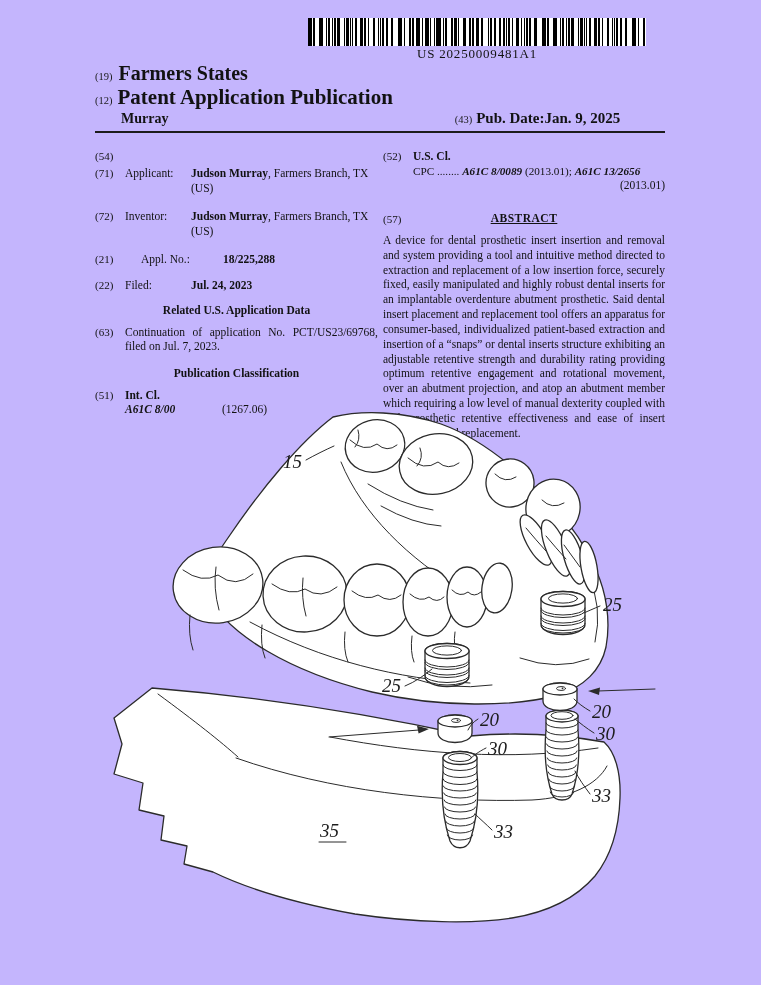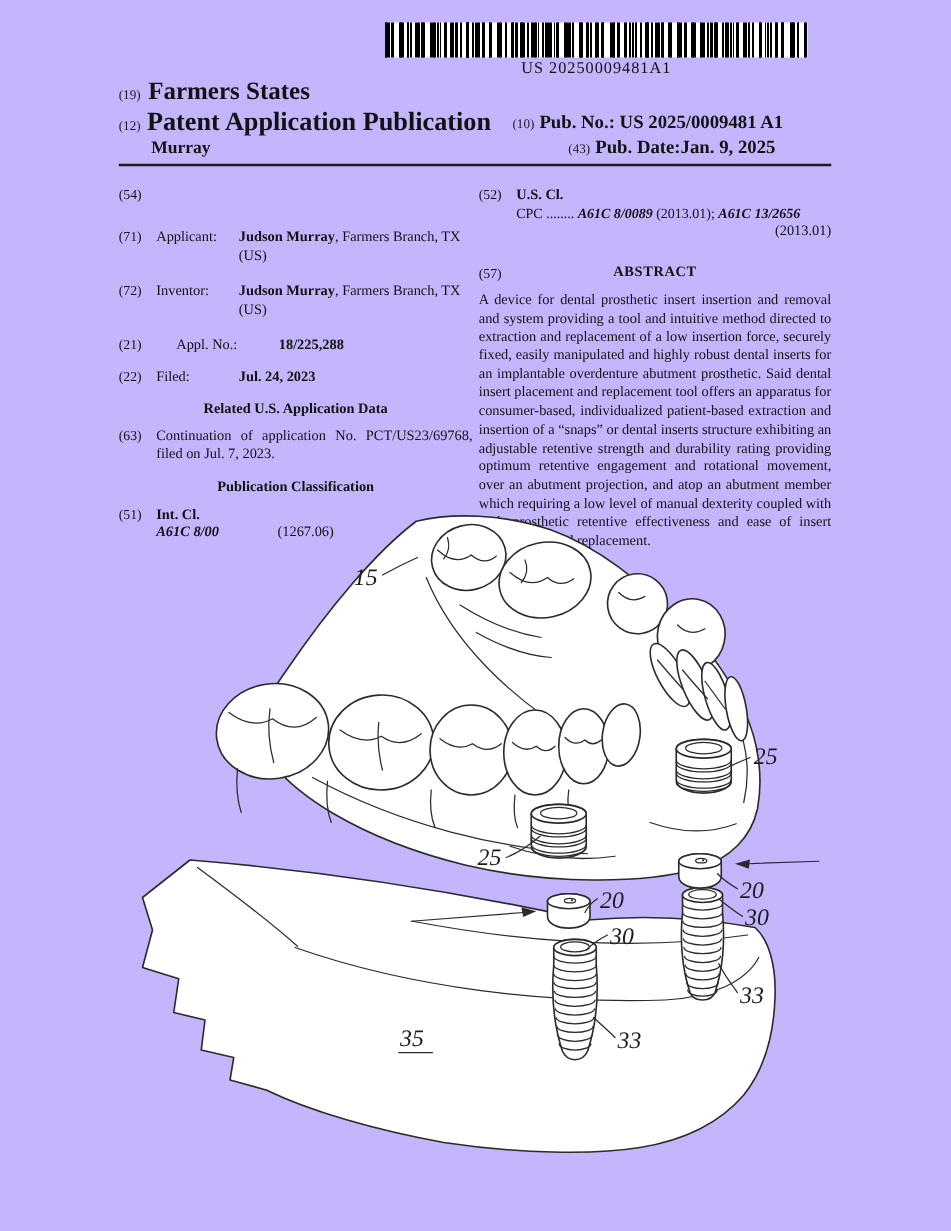--- a/index.html
+++ b/index.html
@@ -38,21 +38,21 @@
   .fvalue{flex:1;}
   .bold{font-weight:bold;}
   .bi{font-weight:bold;font-style:italic;}
   .title-54{font-weight:bold;width:250px;letter-spacing:.2px;}
   .sec-head{text-align:center;font-weight:bold;margin:2px 0 7px 0;}
   .just{text-align:justify;}
   .intcl-line{display:flex;}
   .intcl-code{width:97px;}
   .cpc-line{white-space:nowrap;font-size:11.2px;}
   .cpc-year2{text-align:right;}
-  .abs-row{position:relative;margin-bottom:7px;}
+  .abs-row{position:relative;margin-bottom:7px;text-decoration:underline;}
   .abs-row .num{position:absolute;left:0;top:1px;}
   .abs-head{text-align:center;font-weight:bold;letter-spacing:.5px;}
   .abstract{text-align:justify;line-height:1.29;}
 
   
   .figure-svg{position:absolute;left:0;top:400px;}
   .lnf{fill:#ffffff;stroke:#2b2b2b;stroke-width:1.3;stroke-linejoin:round;}
   .thin{fill:none;stroke:#2b2b2b;stroke-width:1;stroke-linecap:round;}
   .reflbl{font-family:"Liberation Serif",serif;font-style:italic;font-size:19px;fill:#1c1c1c;}
   .ah{fill:#2b2b2b;stroke:none;}
@@ -64,31 +64,30 @@
 
   <div class="barcode"></div>
   <div class="barcode-text">US 20250009481A1</div>
 
   <div class="h19"><span class="inid">(19)</span><span class="big">Farmers States</span></div>
 
   <div class="h12"><span class="inid">(12)</span><span class="big">Patent Application Publication</span></div>
 
   <div class="h-murray">Murray</div>
 
-  <div class="h10"><span class="inid">(10)</span><span>Pub. No.:</span> <span>US 2025/0009481 A1</span></div>
 
   <div class="h43">
     <span><span class="inid">(43)</span><span>Pub. Date:</span></span>
     <span>Jan. 9, 2025</span>
   </div>
 
   <div class="rule"></div>
 
   <div class="col col-left">
-    <div class="frow" style="margin-bottom:19px;justify-content:space-between;">
+    <div class="frow" style="margin-bottom:2px;justify-content:space-between;">
       <span class="num">(54)</span>
     </div>
     <div class="frow" style="margin-bottom:14px;">
       <span class="num">(71)</span>
       <span class="flabel">Applicant:</span>
       <span class="fvalue"><span class="bold">Judson Murray</span><span>, Farmers Branch, TX (US)</span></span>
     </div>
     <div class="frow" style="margin-bottom:14px;">
       <span class="num">(72)</span>
       <span class="flabel">Inventor:</span>

